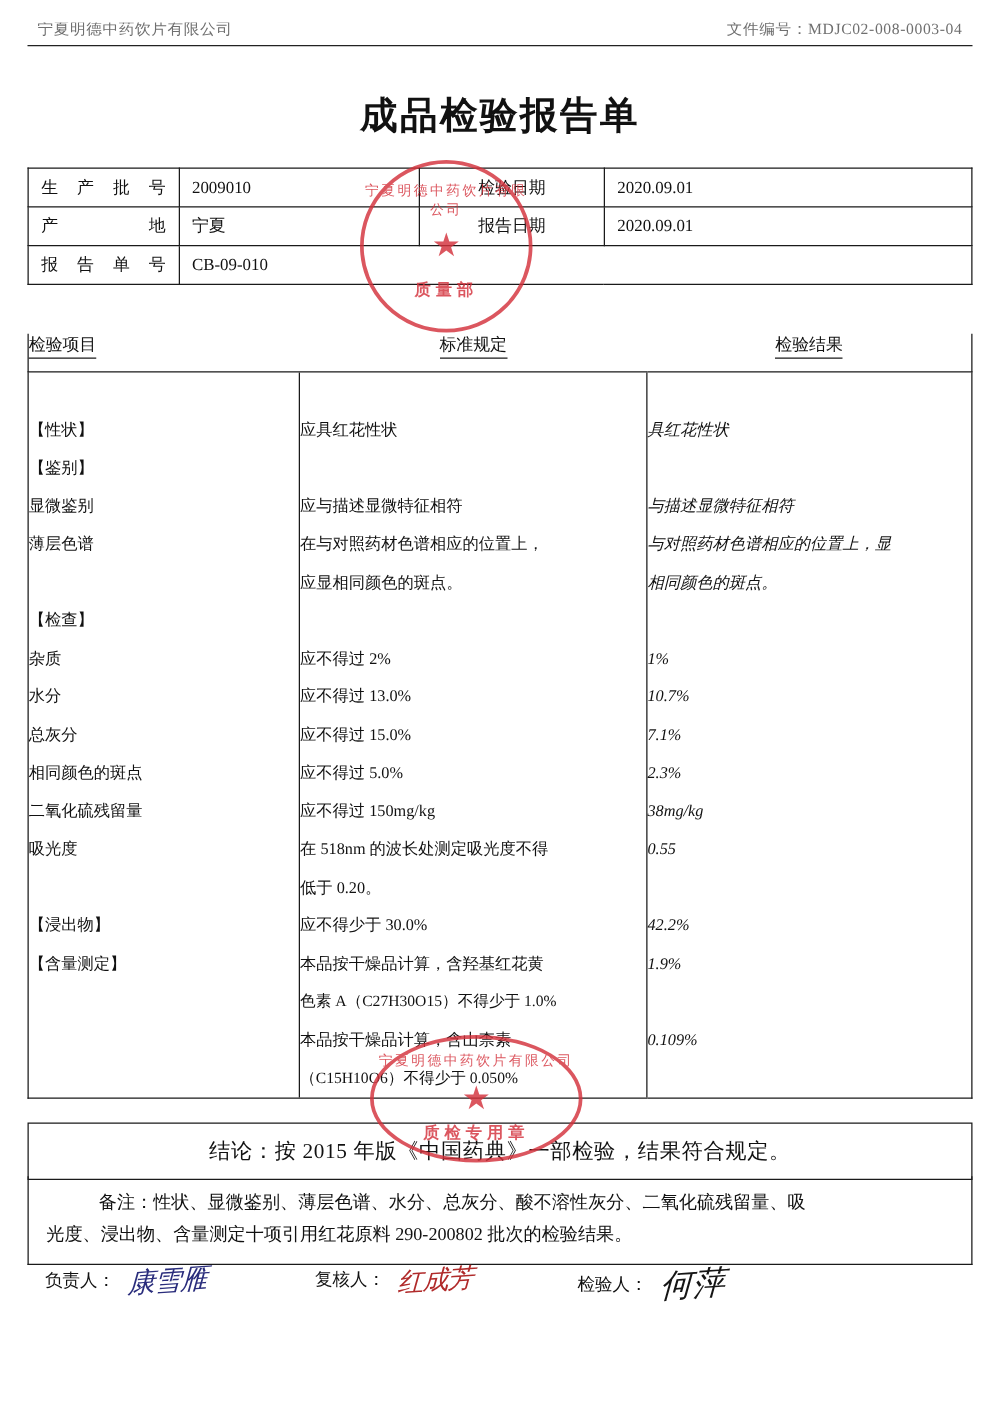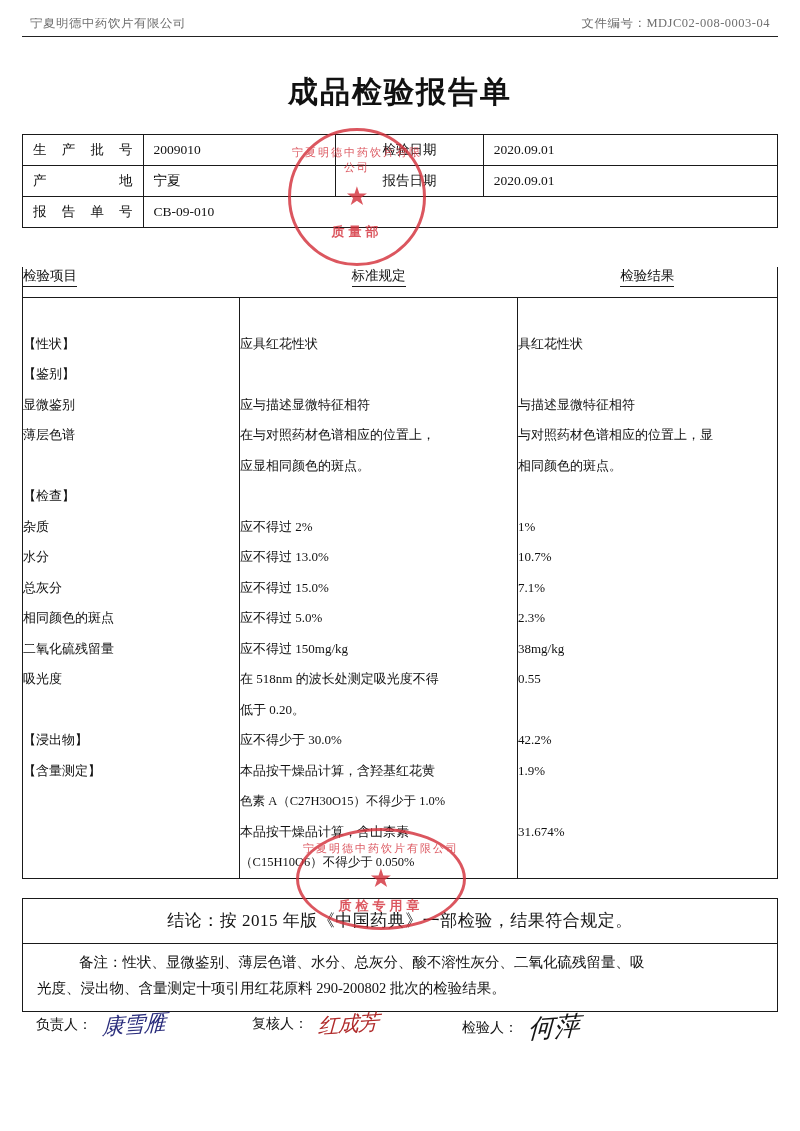--- a/index.html
+++ b/index.html
@@ -333,39 +333,39 @@
         <div class="rline">应不得过 5.0%</div>
         <div class="rline">应不得过 150mg/kg</div>
         <div class="rline">在 518nm 的波长处测定吸光度不得</div>
         <div class="rline">低于 0.20。</div>
         <div class="rline">应不得少于 30.0%</div>
         <div class="rline">本品按干燥品计算，含羟基红花黄</div>
         <div class="rline small">色素 A（C27H30O15）不得少于 1.0%</div>
         <div class="rline">本品按干燥品计算，含山柰素</div>
         <div class="rline small">（C15H10O6）不得少于 0.050%</div>
       </td>
-      <td class="res-outer col-res" style="border-top:none;">
+      <td class="res-outer col-res" style="border-top:none;font-style:italic;">
         <div class="rline"></div>
         <div class="rline">具红花性状</div>
         <div class="rline"></div>
         <div class="rline">与描述显微特征相符</div>
         <div class="rline">与对照药材色谱相应的位置上，显</div>
         <div class="rline">相同颜色的斑点。</div>
         <div class="rline"></div>
         <div class="rline">1%</div>
         <div class="rline">10.7%</div>
         <div class="rline">7.1%</div>
         <div class="rline">2.3%</div>
         <div class="rline">38mg/kg</div>
         <div class="rline">0.55</div>
         <div class="rline"></div>
         <div class="rline">42.2%</div>
         <div class="rline">1.9%</div>
         <div class="rline"></div>
-        <div class="rline">31.674%</div>
+        <div class="rline">0.109%</div>
         <div class="rline"></div>
       </td>
     </tr>
   </tbody>
     </table>
 
   <div class="conclusion">结论：按 2015 年版《中国药典》一部检验，结果符合规定。</div>
 
   <div class="remark">
     <div class="indent">备注：性状、显微鉴别、薄层色谱、水分、总灰分、酸不溶性灰分、二氧化硫残留量、吸</div>

